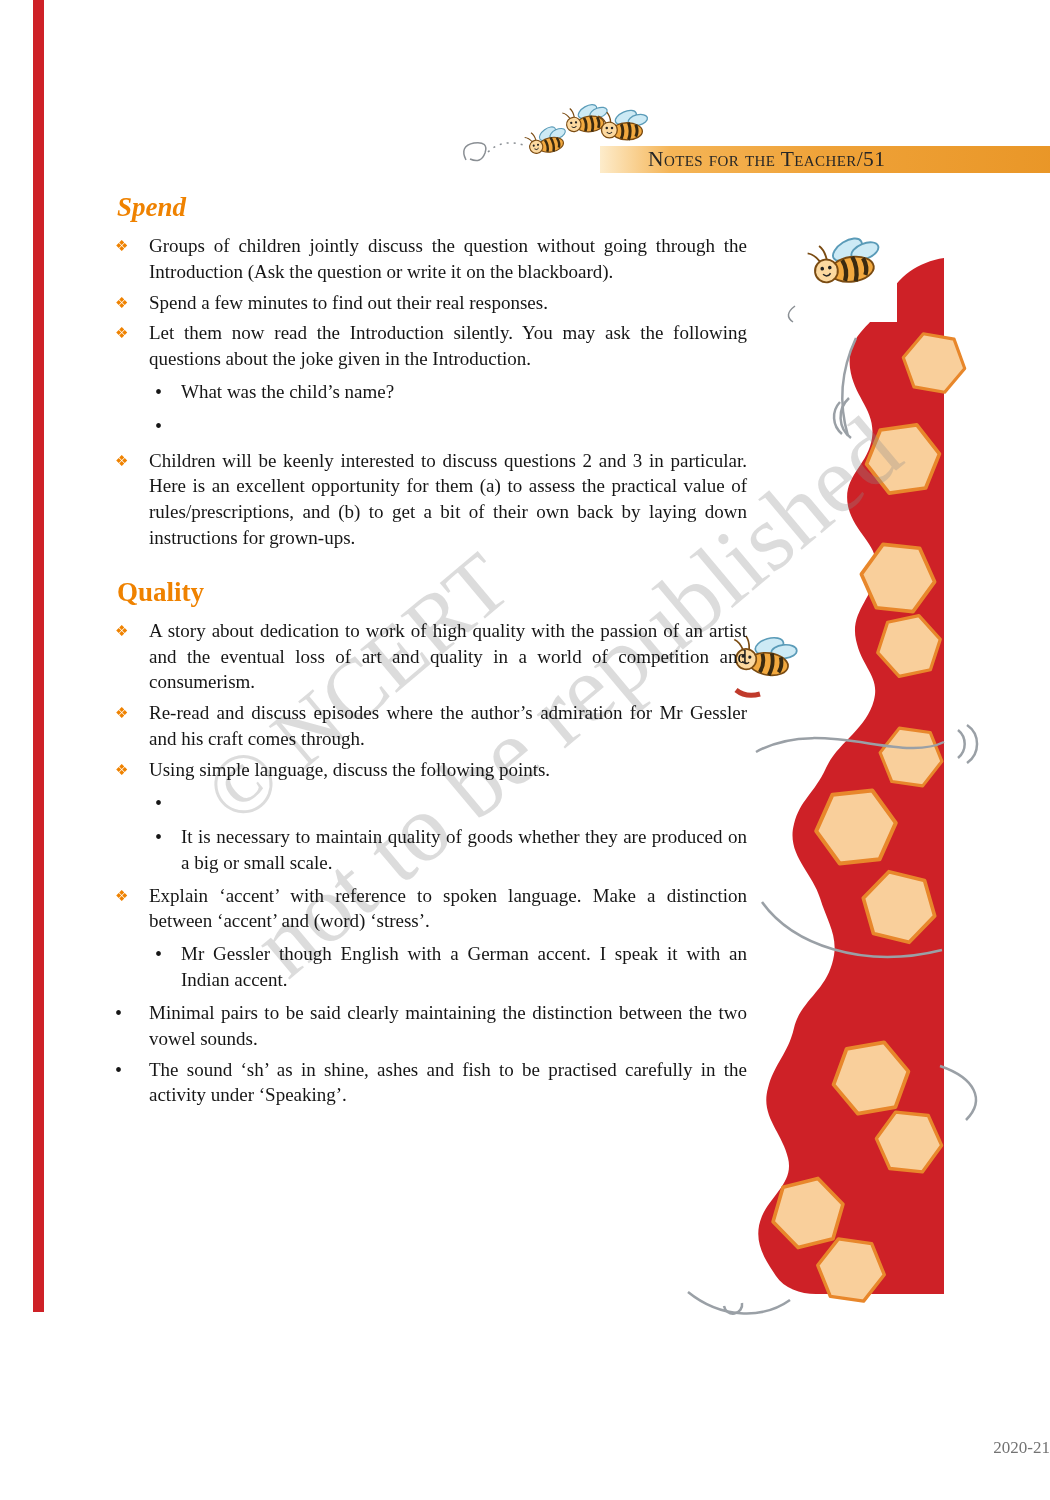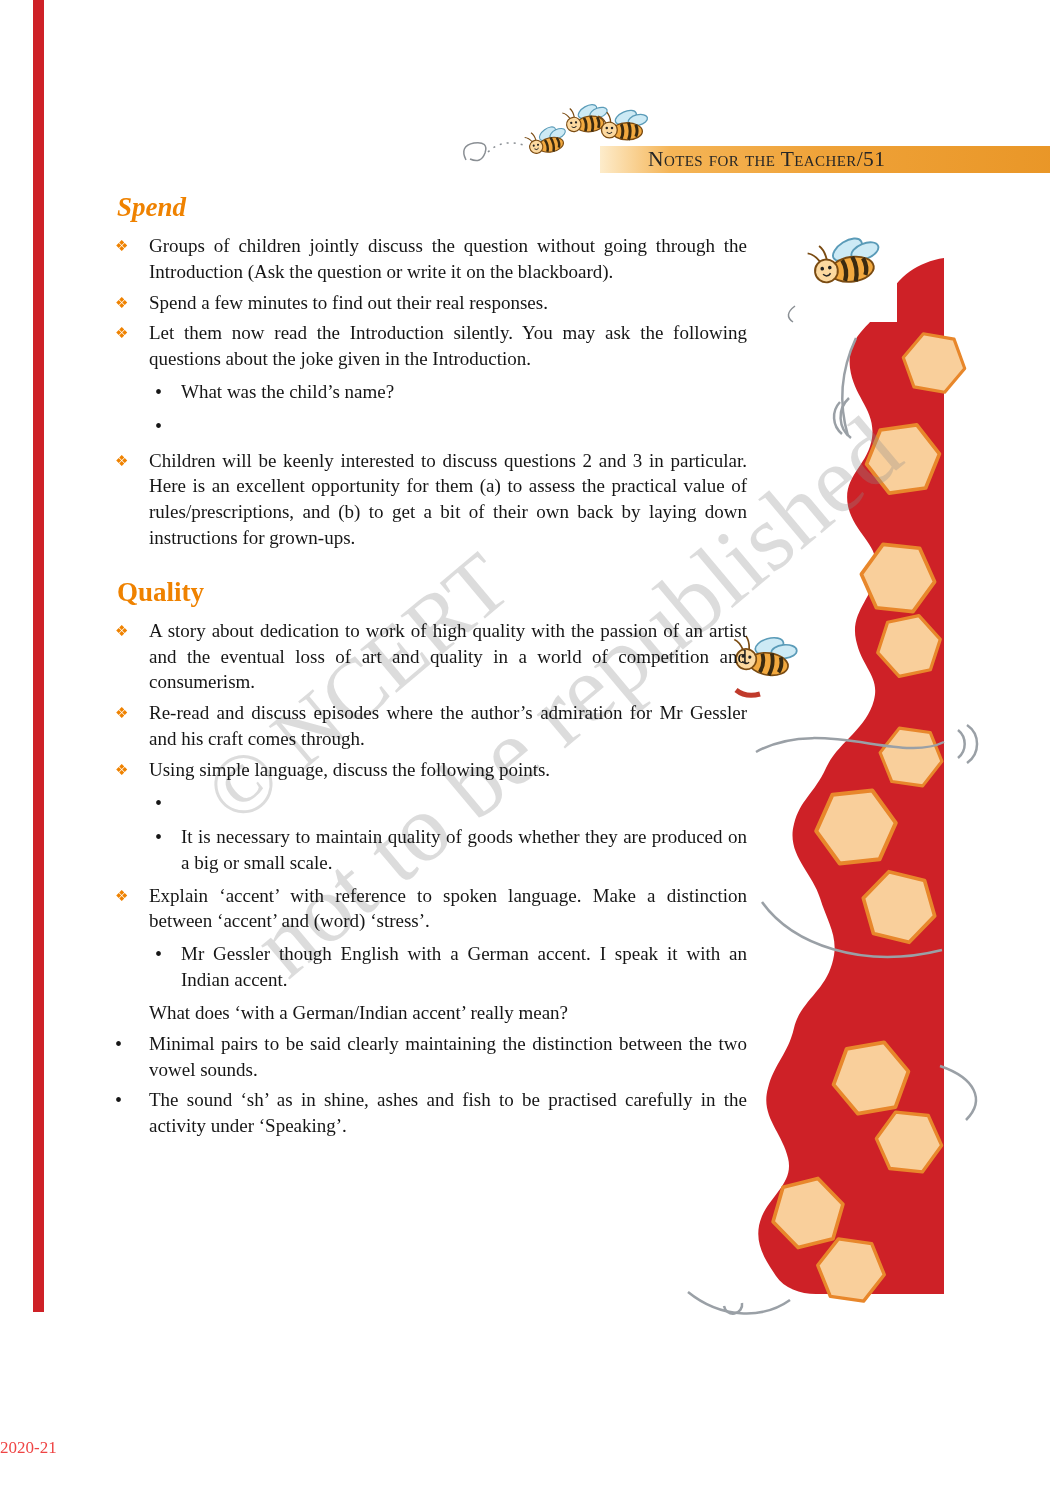--- a/index.html
+++ b/index.html
@@ -37,21 +37,21 @@
   
   .watermark{
     position:absolute;left:110px;top:470px;width:950px;z-index:2;pointer-events:none;
     transform:rotate(-40deg);transform-origin:center;color:rgba(140,140,140,.30);
   }
   .watermark .l1{font-size:86px;margin-left:60px;}
   .watermark .l2{font-size:96px;margin-top:42px;white-space:nowrap;}
   
   .decor{position:absolute;left:0;top:0;z-index:1;pointer-events:none;}
   
-  .footer{position:absolute;left:0;right:0;top:1438px;text-align:left;font-size:17px;color:#ef4444;z-index:4;}
+  .footer{position:absolute;left:0;right:0;top:1438px;text-align:right;font-size:17px;color:#737373;z-index:4;}
 </style>
 </head>
 <body>
 
 <div class="left-bar"></div>
 
 <svg class="decor" width="1050" height="1500" viewBox="0 0 1050 1500">
   <defs>
     <g id="bee">
       <path d="M-12,-10 q-5,-9 -12,-11 M-5,-12 q-1,-10 -6,-15" style="stroke:#7a4b12;stroke-width:2;fill:none"></path>
@@ -185,24 +185,20 @@
         <div class="item-text">It is necessary to maintain quality of goods whether they are produced on a big or small scale.</div>
       </div>
       <div class="item diamond">
         <span class="bullet">❖</span>
         <div class="item-text">Explain ‘accent’ with reference to spoken language.  Make a distinction between ‘accent’ and (word) ‘stress’.</div>
       </div>
       <div class="item sub">
         <span class="bullet">•</span>
         <div class="item-text">Mr Gessler though English with a German accent.  I speak it with an Indian accent.</div>
       </div>
-      <div class="item plain">
-        <span class="bullet"></span>
-        <div class="item-text">What does ‘with a German/Indian accent’ really mean?</div>
-      </div>
       <div class="item outer">
         <span class="bullet">•</span>
         <div class="item-text">Minimal pairs to be said clearly maintaining the distinction between the two vowel sounds.</div>
       </div>
       <div class="item outer">
         <span class="bullet">•</span>
         <div class="item-text">The sound ‘sh’ as in shine, ashes and fish to be practised carefully in the activity under ‘Speaking’.</div>
       </div>
     </section>
   </div>

